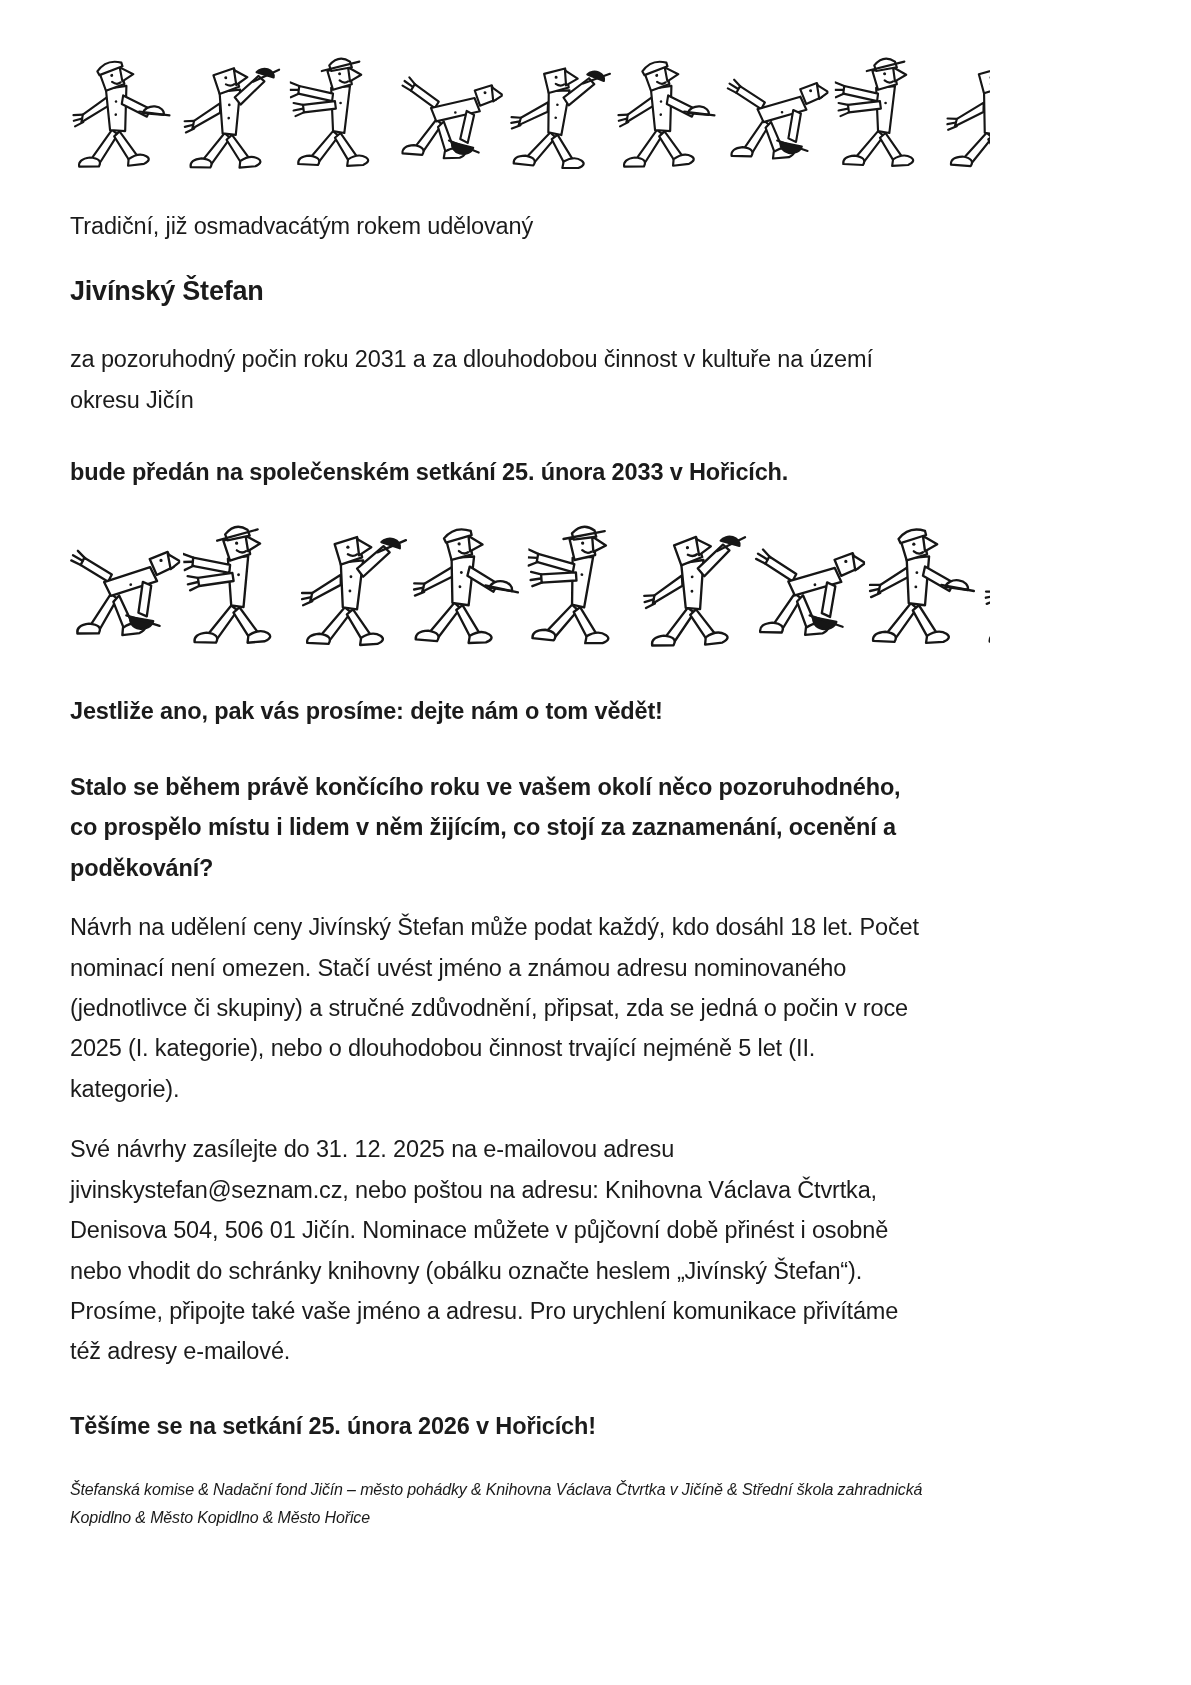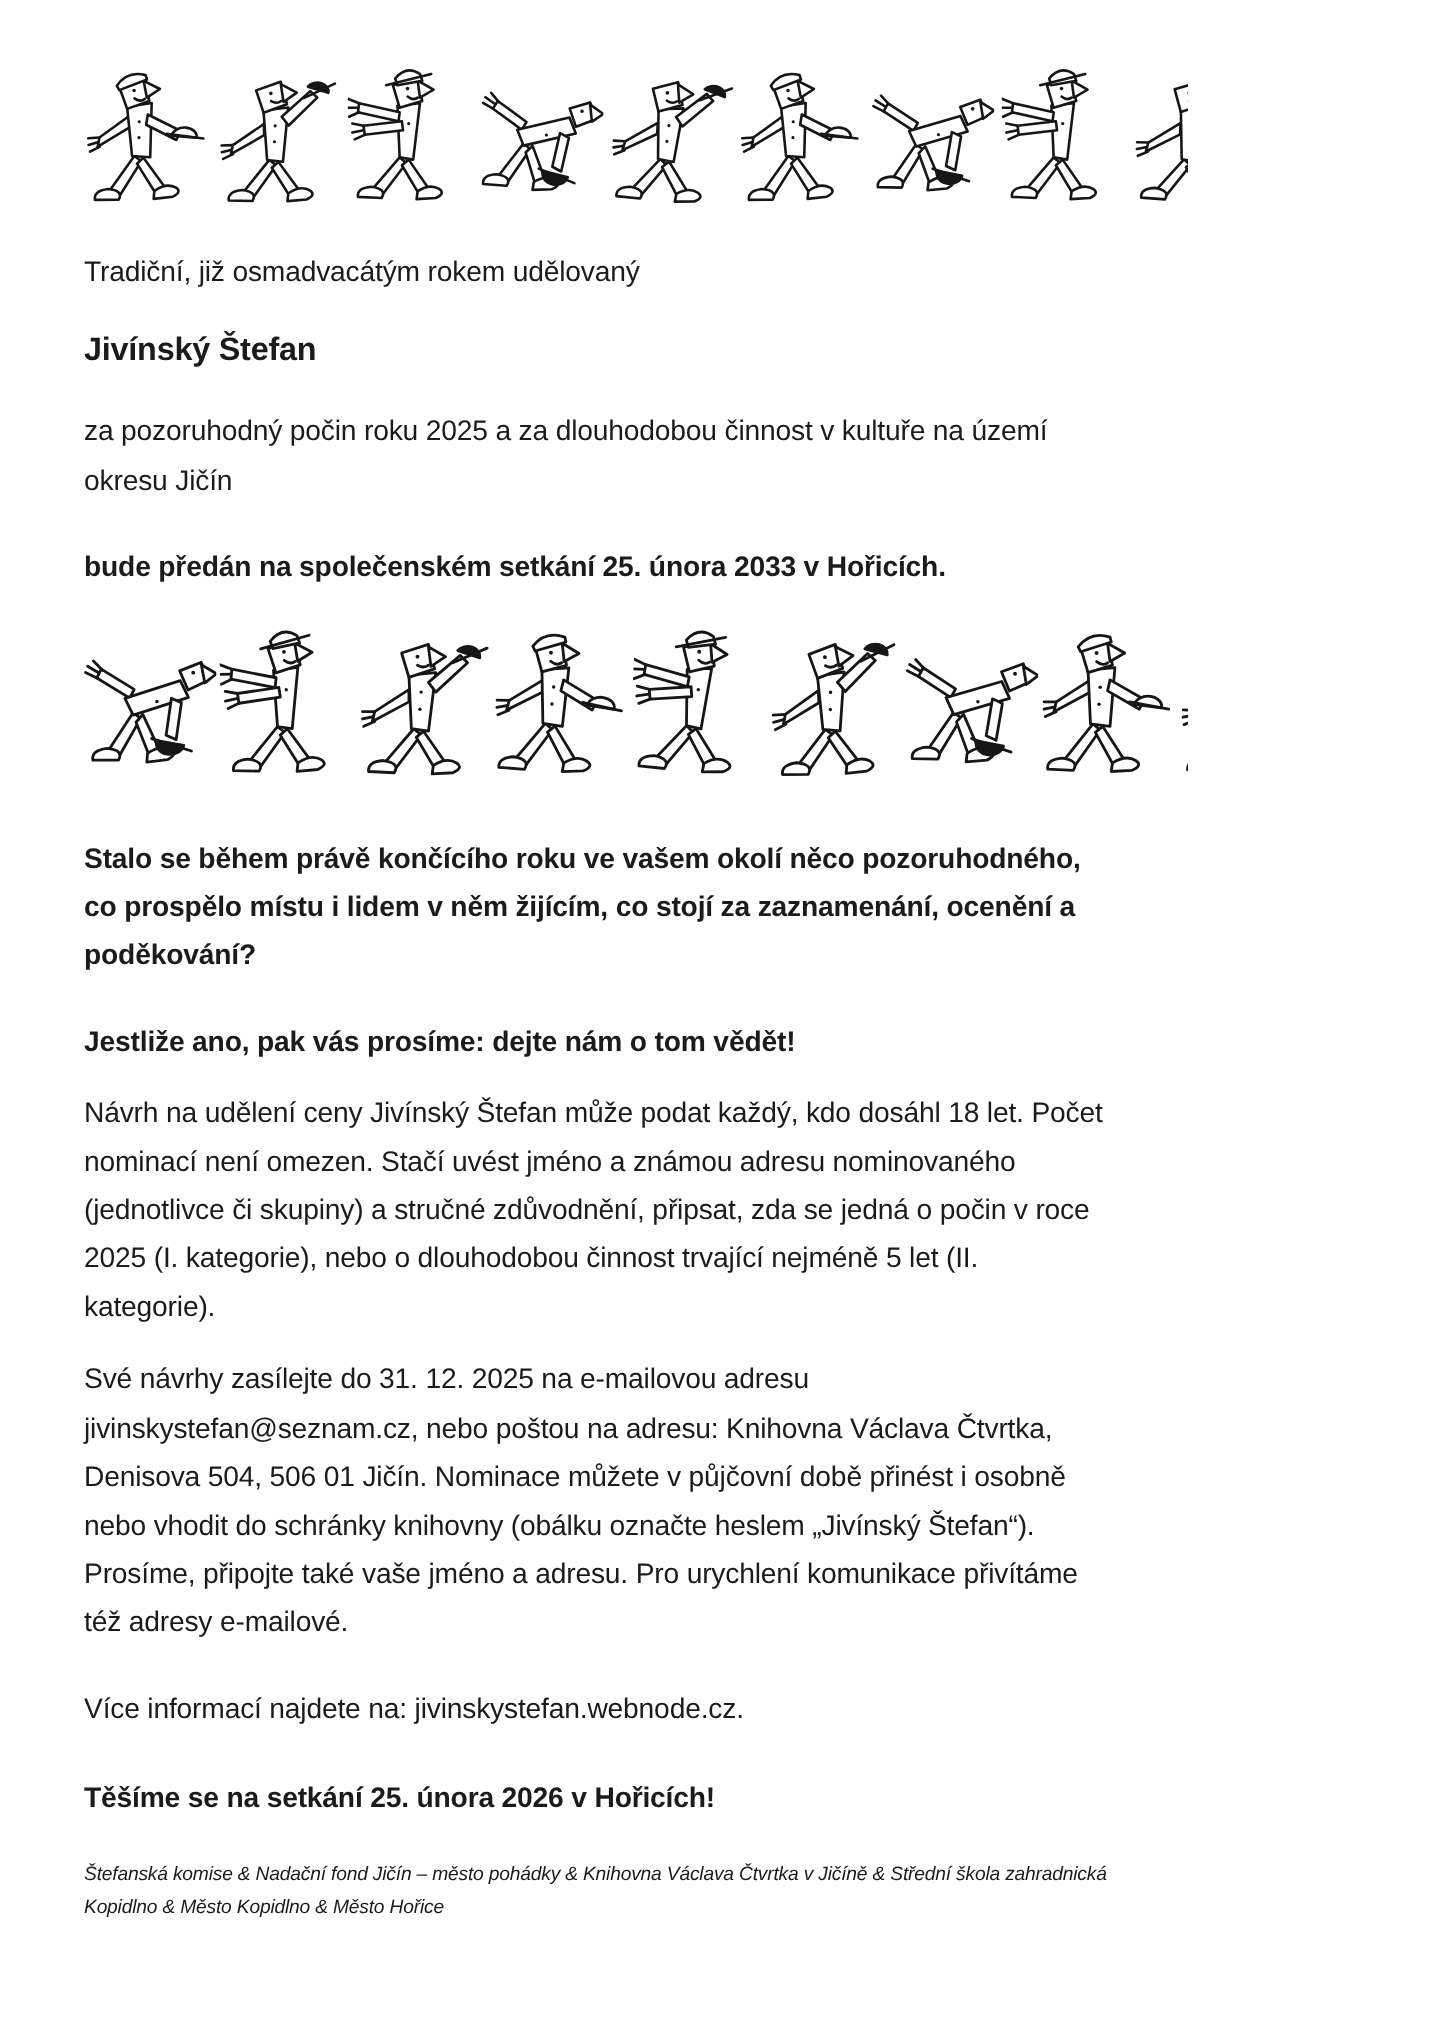--- a/index.html
+++ b/index.html
@@ -175,21 +175,21 @@
       </svg>
       <svg class="figure" viewBox="0 0 110 132" style="transform: rotate(1.6deg);">
         <use href="#fig-b"></use>
       </svg>
     </div>
 
   <p class="txt intro">Tradiční, již osmadvacátým rokem udělovaný</p>
 
   <h1 class="title">Jivínský Štefan</h1>
 
-  <p class="txt description">za pozoruhodný počin roku 2025 a za dlouhodobou činnost v kultuře na území okresu Jičín</p>
+  <p class="txt description">za pozoruhodný počin roku 2031 a za dlouhodobou činnost v kultuře na území okresu Jičín</p>
 
   <p class="txt bold event">bude předán na společenském setkání 25. února 2033 v Hořicích.</p>
 
   <div class="band band-mid">
       <svg class="figure" viewBox="0 0 110 132" style="transform: rotate(-3.2deg);">
         <use href="#fig-d"></use>
       </svg>
       <svg class="figure" viewBox="0 0 110 132" style="transform: rotate(-1.6deg);">
         <use href="#fig-c"></use>
       </svg>
@@ -209,27 +209,26 @@
         <use href="#fig-d"></use>
       </svg>
       <svg class="figure" viewBox="0 0 110 132" style="transform: rotate(0deg);">
         <use href="#fig-a"></use>
       </svg>
       <svg class="figure" viewBox="0 0 110 132" style="transform: rotate(1.6deg);">
         <use href="#fig-b"></use>
       </svg>
     </div>
 
+  <p class="txt bold cta">Jestliže ano, pak vás prosíme: dejte nám o tom vědět!</p>
+
   <p class="txt bold question">Stalo se během právě končícího roku ve vašem okolí něco pozoruhodného, co prospělo místu i lidem v něm žijícím, co stojí za zaznamenání, ocenění a poděkování?</p>
 
-  <p class="txt bold cta">Jestliže ano, pak vás prosíme: dejte nám o tom vědět!</p>
-
   <p class="txt rules">Návrh na udělení ceny Jivínský Štefan může podat každý, kdo dosáhl 18 let. Počet nominací není omezen. Stačí uvést jméno a známou adresu nominovaného (jednotlivce či skupiny) a stručné zdůvodnění, připsat, zda se jedná o počin v roce 2025 (I. kategorie), nebo o dlouhodobou činnost trvající nejméně 5 let (II. kategorie).</p>
 
   <p class="txt submission">Své návrhy zasílejte do 31. 12. 2025 na e-mailovou adresu jivinskystefan@seznam.cz, nebo poštou na adresu: Knihovna Václava Čtvrtka, Denisova 504, 506 01 Jičín. Nominace můžete v půjčovní době přinést i osobně nebo vhodit do schránky knihovny (obálku označte heslem „Jivínský Štefan“). Prosíme, připojte také vaše jméno a adresu. Pro urychlení komunikace přivítáme též adresy  e-mailové.</p>
 
-  <p class="txt more-info">Více informací najdete na: jivinskystefan.webnode.cz.</p>
 
   <p class="txt bold closing">Těšíme se na setkání 25. února 2026 v Hořicích!</p>
 
   <p class="txt signature">Štefanská komise &amp; Nadační fond Jičín – město pohádky &amp; Knihovna Václava Čtvrtka v Jičíně &amp; Střední škola zahradnická Kopidlno &amp; Město Kopidlno &amp; Město Hořice</p>
 
 </div>
 
 </body></html>

